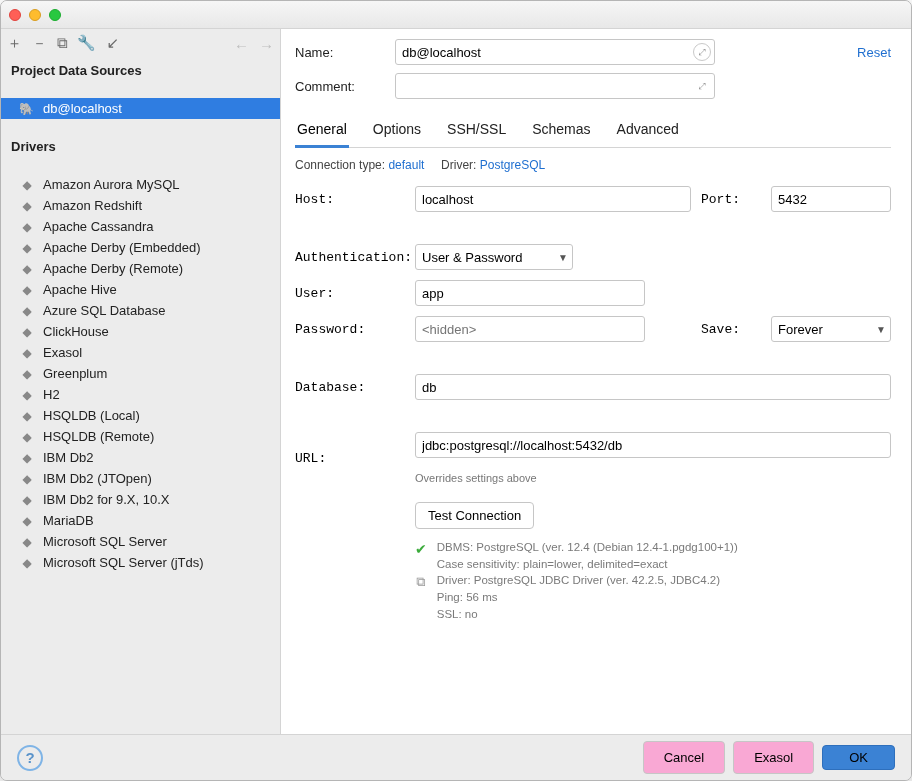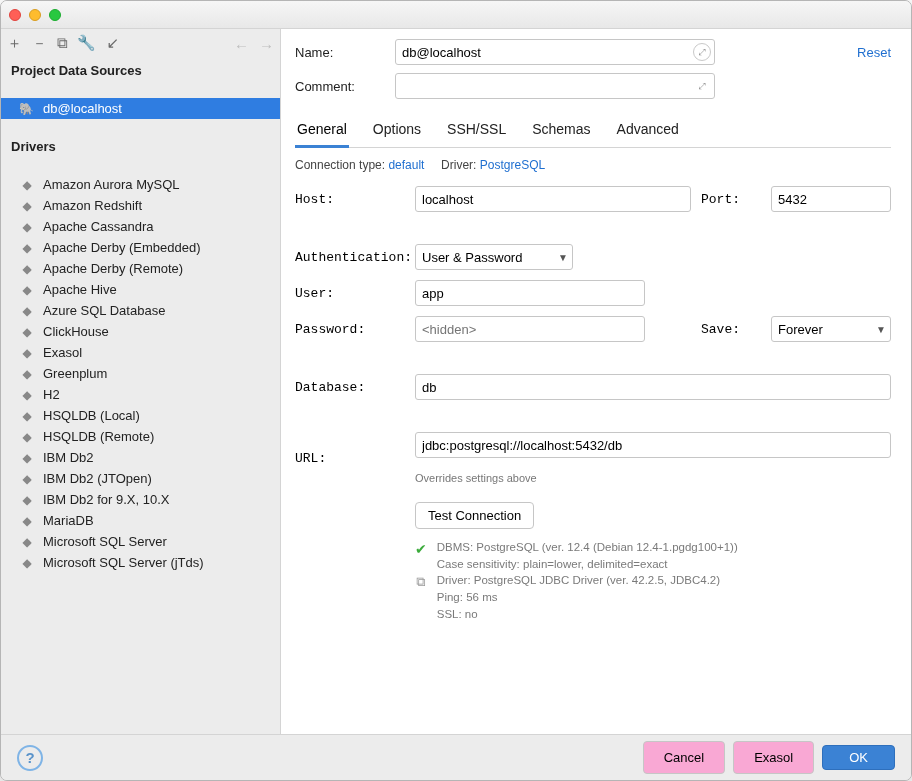--- a/index.html
+++ b/index.html
@@ -42,21 +42,21 @@
 .form-grid .full { grid-column: 2 / 5; }
 .helper { font-size:11px; color:#777; margin-top:14px; }
 .test-btn { border:1px solid #c6c6c6; background:#fff; border-radius:4px; padding: 5px 12px; font-size:13px; cursor:pointer; }
 .status-block { display:flex; gap:10px; margin-top:10px; font-size:11.5px; color:#7a7a7a; line-height:1.45; }
 .status-block .chk { color:#3cab3c; font-size:14px; }
 .status-block .copy { color:#999; font-size:13px; margin-top:2px; }
 .footer { height:46px; border-top:1px solid #d4d4d4; display:flex; align-items:center; padding: 0 16px; background:#ececec; }
 .help-circle { width:26px; height:26px; border:2px solid #7fb4e6; border-radius:50%; display:flex; align-items:center; justify-content:center; color:#5a93ca; font-weight:bold; font-size:15px; cursor:pointer; }
 .footer .spacer { flex:1; }
 .btn { border:1px solid #c6c6c6; background:#f9a8d4; border-radius:4px; padding: 8px 20px; font-size:13px; cursor:pointer; margin-left:8px; }
-.btn.primary { background:#3b82d4; border-color:#2e6fbc; color:#ffffff; padding:4px 26px; }
+.btn.primary { background:#3b82d4; border-color:#2e6fbc; color:#000000; padding:4px 26px; }
 .rel { position:relative; }
 </style>
 </head>
 <body>
 
 <div class="window">
 
   <div class="titlebar">
     <div class="traffic">
       <div class="dot red"></div>

